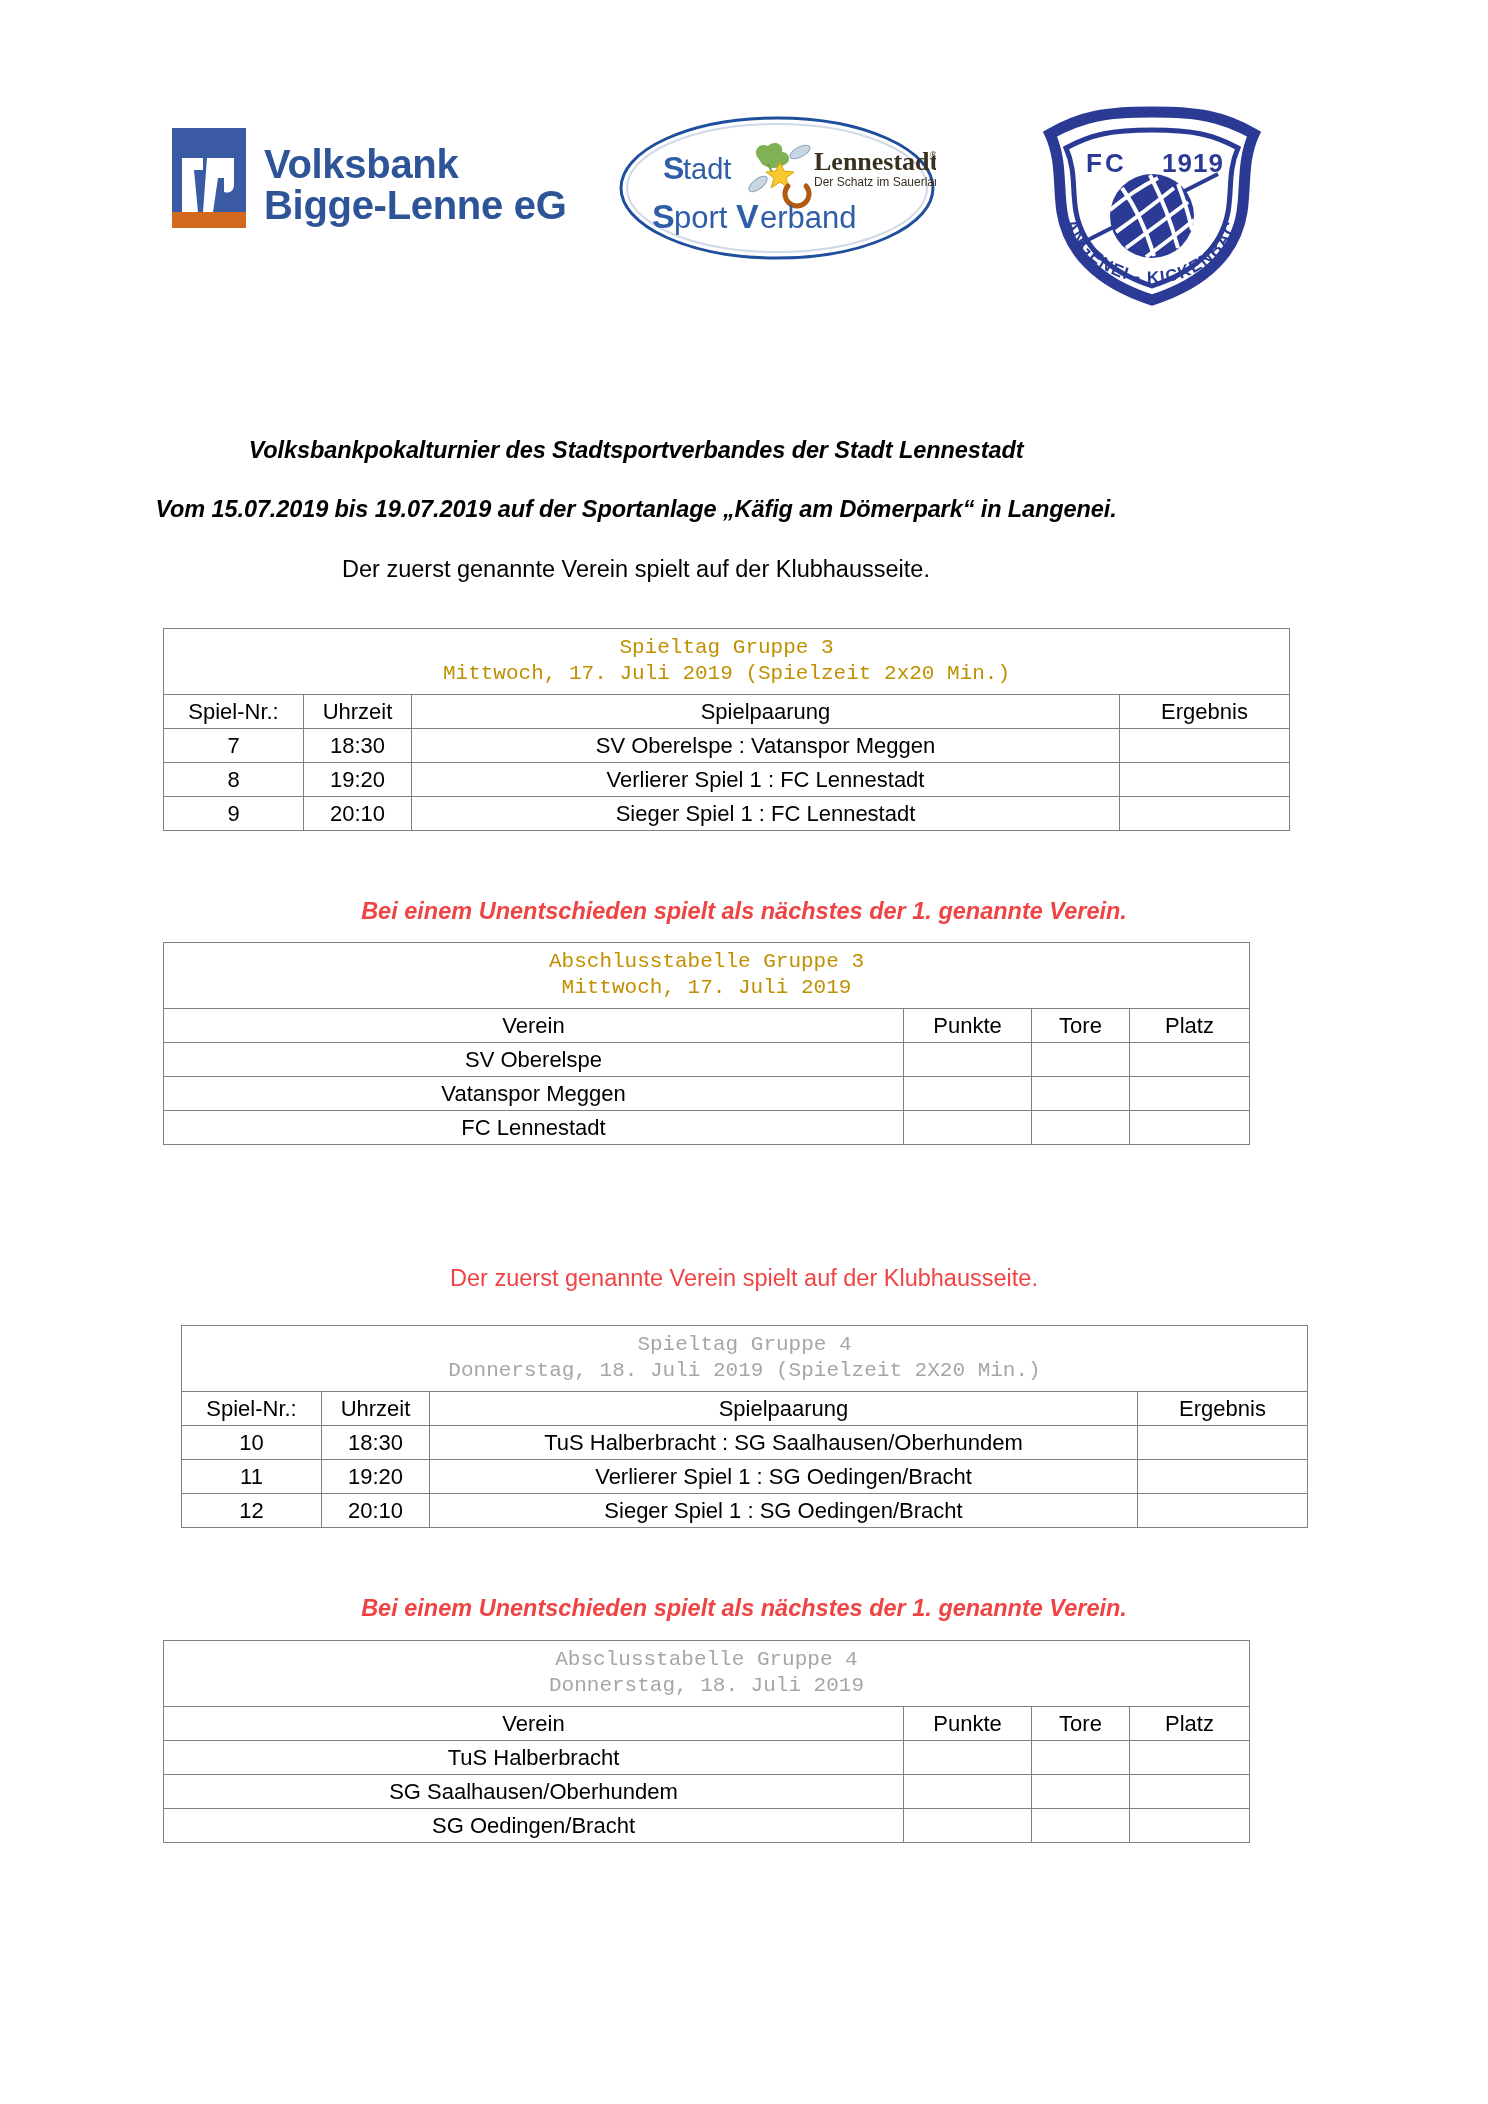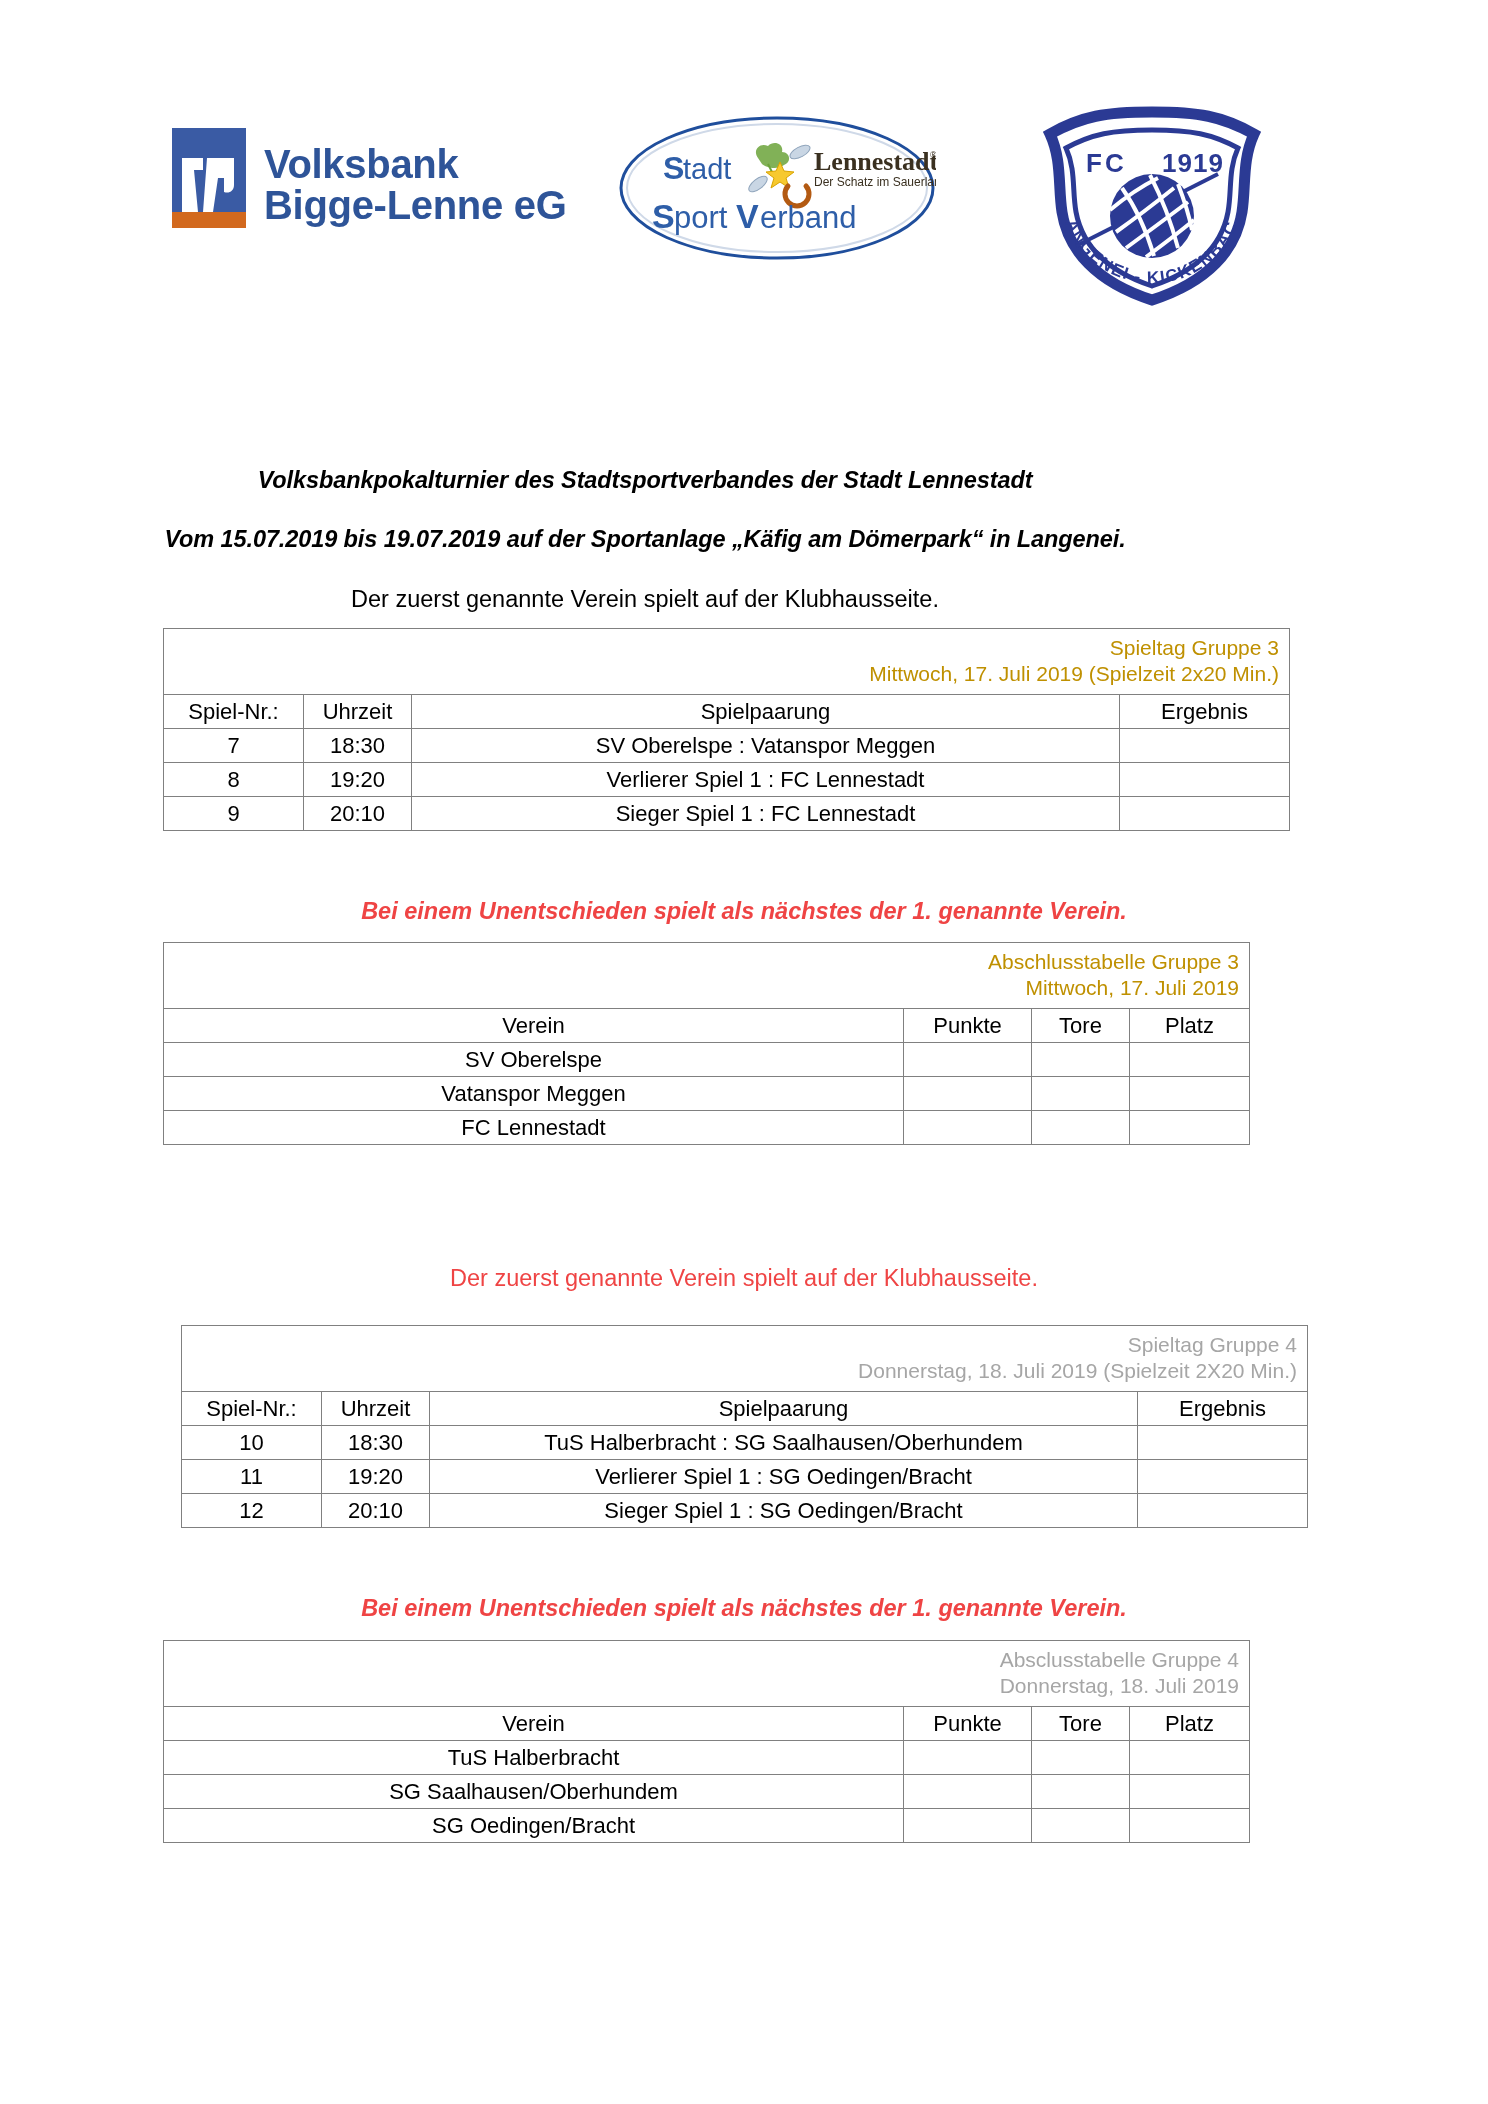--- a/index.html
+++ b/index.html
@@ -84,24 +84,23 @@
     left: 1032px;
     top: 22px;
     width: 240px;
     height: 212px;
   }
   .fc-logo svg { display: block; }
 
   
   .headings {
     position: absolute;
-    top: 466px;
+    top: 436px;
     left: 0;
     width: 1272px;
-    padding-left: 9px;
   }
   .h-line {
     text-align: center;
     font-size: 23.5px;
     line-height: 1.2;
     color: #000;
   }
   .h-bold-italic {
     font-weight: bold;
     font-style: italic;
@@ -126,24 +125,25 @@
     font-weight: normal;
     vertical-align: middle;
     height: 34px;
     box-sizing: border-box;
   }
   .cap-cell {
     border: 1px solid #808080 !important;
     border-bottom: 1px solid #808080 !important;
     padding: 6px 10px 7px 10px !important;
     height: auto !important;
-    text-align: right;
+    text-align: center;
     font-weight: bold;
     font-size: 21px;
     line-height: 1.24;
+    font-family: Liberation Mono, monospace;
   }
   .cap-gold { color: #bf9000; }
   .cap-gray { color: #a6a6a6; }
   .cap-cell .cap-l { display: block; }
 
   .c-center { text-align: center; }
 
   
   .w-nr    { width: 140px; }
   .w-time  { width: 108px; }

